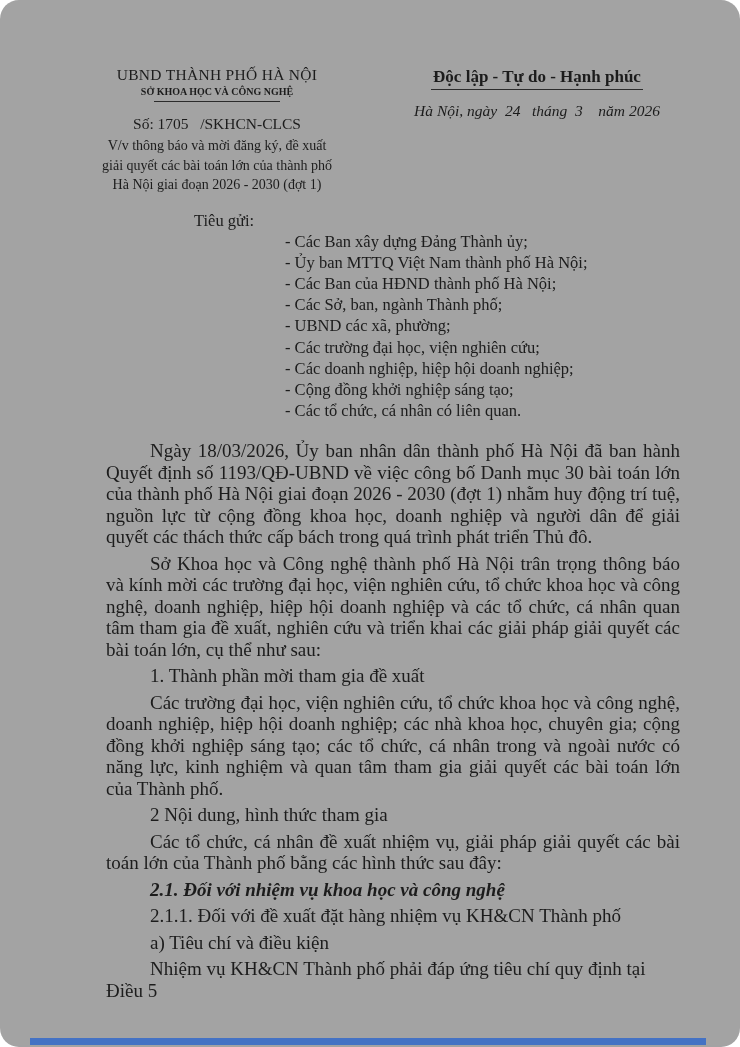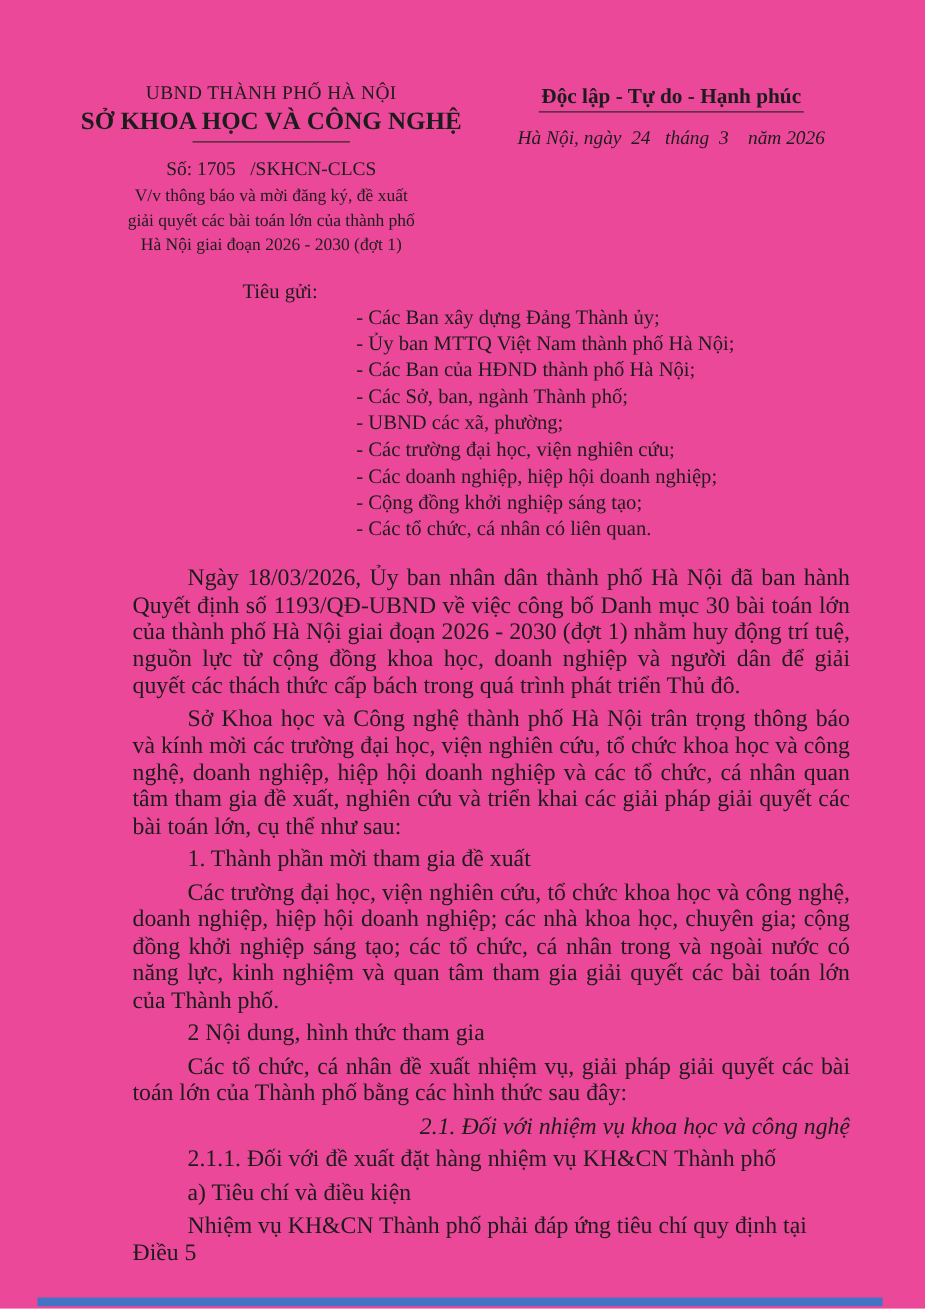--- a/index.html
+++ b/index.html
@@ -1,42 +1,43 @@
 <!DOCTYPE html>
 <html><head>
 <meta charset="utf-8">
 <style>
   html,body { margin:0; padding:0; background:#ffffff; }
   .page {
-    position:relative; width:740px; height:1047px; background:#ec4899;
+    position:relative; width:740px; height:1047px; background:#a3a3a3;
     font-family:"Liberation Serif","DejaVu Serif",serif; color:#1c1c1c;
     overflow:hidden;
+    border-radius:19px;
   }
   
   .header { display:flex; padding:66px 0 0 56px; }
   .header-left  { width:322px; text-align:center; }
   .header-right { width:318px; text-align:center; }
   .org-parent { font-size:15.5px; letter-spacing:0.3px; white-space:nowrap; }
-  .org-name   { font-size:20px; font-weight:bold; margin-top:2px; white-space:nowrap; }
+  .org-name   { font-size:10px; font-weight:bold; margin-top:2px; white-space:nowrap; }
   .rule-left  { width:126px; border-top:1.5px solid #2b2b2b; margin:4px auto 0; height:0; }
   .doc-number { font-size:15.5px; margin-top:13px; white-space:pre; }
   .subject    { font-size:14px; line-height:19.5px; margin-top:3px; }
   .country-line { font-size:15.5px; font-weight:bold; white-space:nowrap; }
   .motto { font-size:17px; font-weight:bold; margin-top:1px; display:inline-block;
            border-bottom:1.5px solid #2b2b2b; padding:0 2px 2px; white-space:nowrap; }
   .dateline { font-size:15.5px; font-style:italic; margin-top:12px; white-space:pre; }
   
   .salutation { margin:16px 0 0 194px; font-size:16.5px; }
   .recipient-list { margin-left:91px; line-height:21.2px; }
   .recipient-list div { white-space:nowrap; }
   
   .doc-body { margin:19px 60px 0 106px; font-size:19px; line-height:21.5px; }
   .doc-body .blk { margin:0 0 5px; text-indent:44px; text-align:justify; }
   .doc-body .h-bold { font-weight:normal; text-align:left; }
-  .doc-body .h-bold-italic { font-weight:normal; font-style:italic; text-align:right; }
+  .doc-body .h-bold-italic { font-weight:bold; font-style:italic; text-align:left; }
   .doc-body .plain { text-align:left; }
   
   .bottom-bar { position:absolute; left:30px; top:1038px; width:676px; height:7px; }
 </style>
 </head>
 <body>
 
 <div class="page">
 
   <div class="header">

